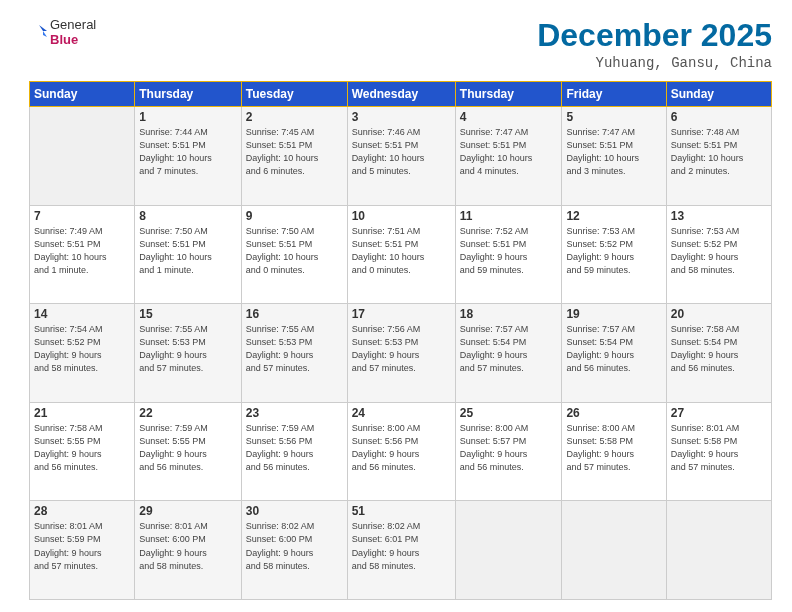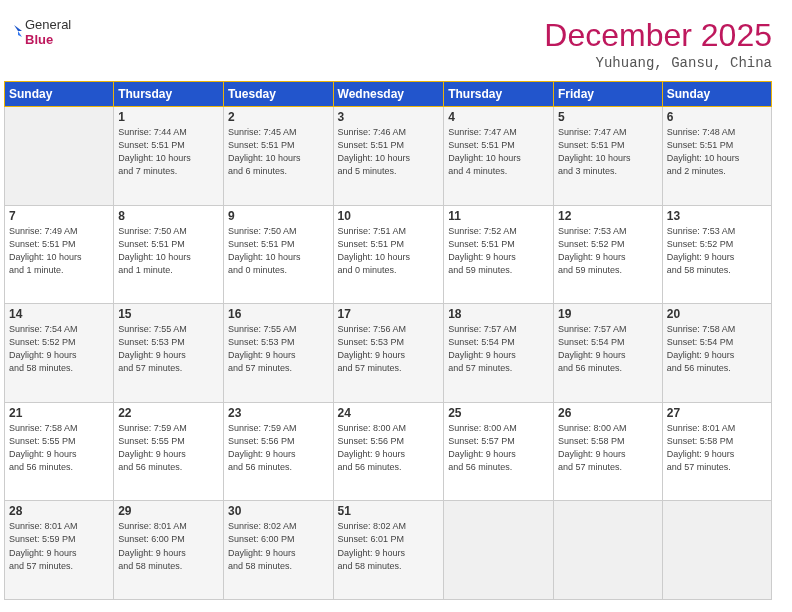--- a/index.html
+++ b/index.html
@@ -6,42 +6,42 @@
     body {
       font-family: Arial, sans-serif;
       background: #fff;
       width: 792px;
       height: 612px;
       overflow: hidden;
     }
     .page {
       width: 792px;
       height: 612px;
-      padding: 18px 20px 12px 4px;
+      padding: 18px 20px 12px 29px;
       display: flex;
       flex-direction: column;
     }
     .header {
       display: flex;
       justify-content: space-between;
       align-items: flex-start;
       margin-bottom: 10px;
     }
     .logo {
       display: flex;
       align-items: center;
       gap: 0px;
     }
     .title-block {
       text-align: right;
     }
     .month-title {
       font-size: 32px;
-      font-weight: normal;
-      color: #be185d;
+      font-weight: bold;
+      color: #0369a1;
       line-height: 1.1;
     }
     .location {
       font-size: 14px;
       color: #555;
       margin-top: 2px;
       font-family: Liberation Mono, monospace;
     }
     .calendar {
       width: 100%;

